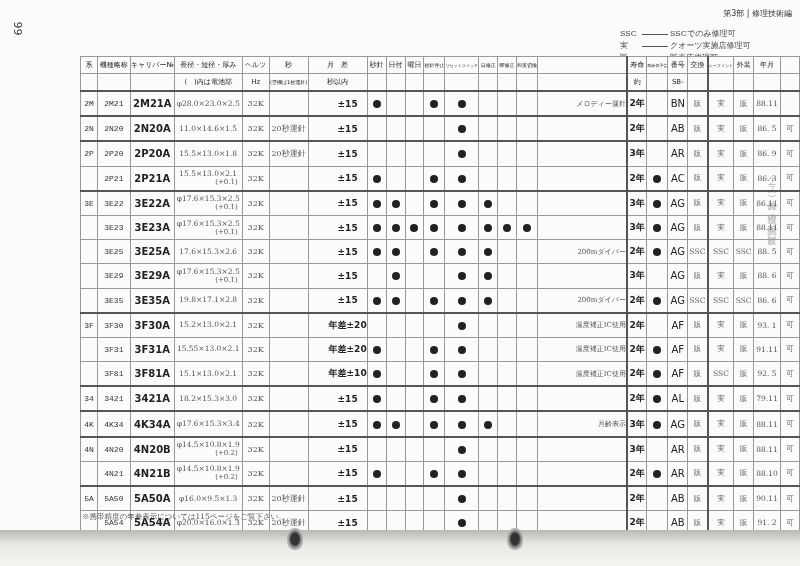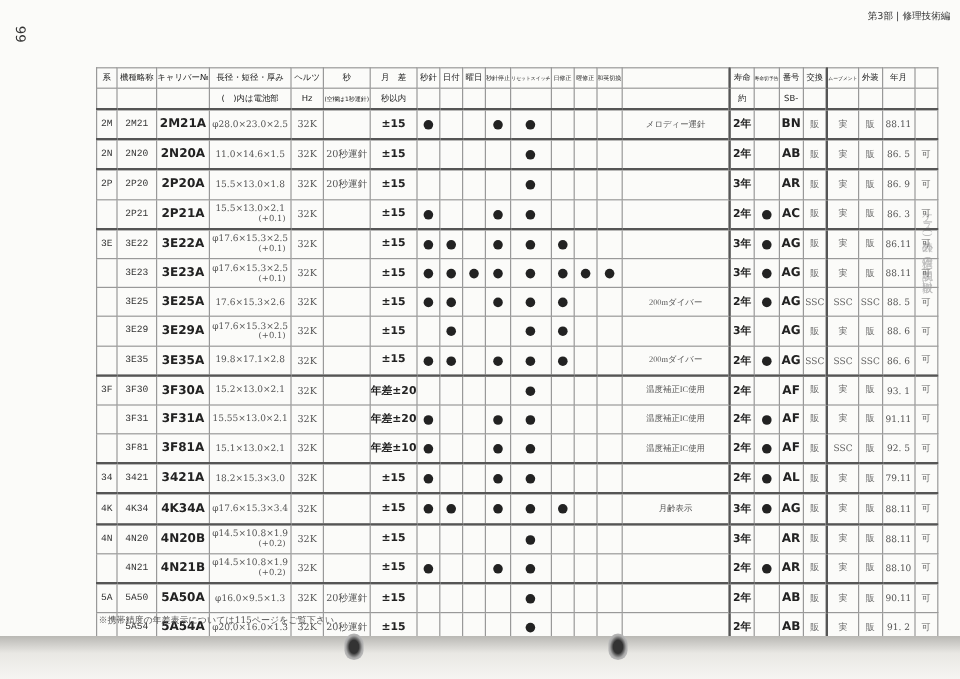--- a/index.html
+++ b/index.html
@@ -15,40 +15,45 @@
   table{position:absolute;left:80px;top:56px;border-collapse:collapse;font-size:8px;table-layout:fixed;}
   td,th{border:1px solid #999;padding:0;text-align:center;height:16px;overflow:hidden;white-space:nowrap;font-weight:normal;}
   thead td{background:#fbfbf9;font-family:"DejaVu Sans",sans-serif;font-size:7px;}
   thead .h1 td{font-weight:bold;font-size:8px;height:19px;}
   .body-row td{height:23.2px;}
   .sys{font-family:Liberation Mono, monospace;font-size:8px;color:#333;margin-left:36px;}
   .cal{font-family:"DejaVu Sans",sans-serif;font-size:10px;font-weight:bold;}
   .dim{font-size:7.5px;color:#555;line-height:8px;}
   .dim small{display:block;font-size:7px;text-align:right;padding-right:4px;}
   .hz{font-size:8px;color:#555;}
-  .acc{font-family:"DejaVu Sans",sans-serif;font-size:9px;font-weight:bold;}
+  .acc{font-family:"DejaVu Sans",sans-serif;font-size:9px;font-weight:bold;padding-left:20px;}
   .dot{display:inline-block;width:8px;height:8px;border-radius:50%;background:#222;vertical-align:middle;}
-  .note{text-align:center;font-size:7px;color:#555;font-family:Liberation Serif, serif;}
+  .note{text-align:right;font-size:7px;color:#555;}
   .life{font-family:"DejaVu Sans",sans-serif;font-size:9px;font-weight:bold;}
-  .code{font-family:"DejaVu Sans",sans-serif;font-size:10px;font-weight:bold;margin-left:24px;}
+  .code{font-family:"DejaVu Sans",sans-serif;font-size:10px;font-weight:normal;margin-left:24px;}
   .rep{font-size:7.5px;color:#666;}
   .date{font-size:7.5px;color:#555;}
   .thick-top td{border-top:2px solid #555;}
   .bl{border-left:2px solid #555 !important;}
   .footnote{position:absolute;left:82px;top:512px;font-size:7.5px;color:#555;}
   .binder{position:absolute;left:0;top:530px;width:800px;height:36px;background:linear-gradient(#b9b8b4,#e9e8e4 40%,#f6f5f2);}
   .hole{position:absolute;top:528px;width:16px;height:22px;border-radius:8px;background:radial-gradient(#333 35%,#aaa 60%,#ddd);}
   .side{position:absolute;left:765px;top:170px;font-size:9px;color:#bbb;writing-mode:vertical-rl;}
 </style>
 </head>
 <body>
 
 <div class="page">
   <div class="page-num">99</div>
   <div class="chapter">第3部 | 修理技術編</div>
+  <div class="legend" id="legend">
+      <div><span class="k">SSC</span><span class="dash"></span><span>SSCでのみ修理可</span></div>
+      <div><span class="k">実</span><span class="dash"></span><span>クオーツ実施店修理可</span></div>
+      <div><span class="k">販</span><span class="dash"></span><span>販売店修理可</span></div>
+    </div>
   <div class="side">ケース(外装)の構造の説明と取扱い</div>
 
   <table>
     <colgroup>
       <col style="width:17px">
         <col style="width:33px">
         <col style="width:42px">
         <col style="width:68px">
       <col style="width:27px">
         <col style="width:39px">

